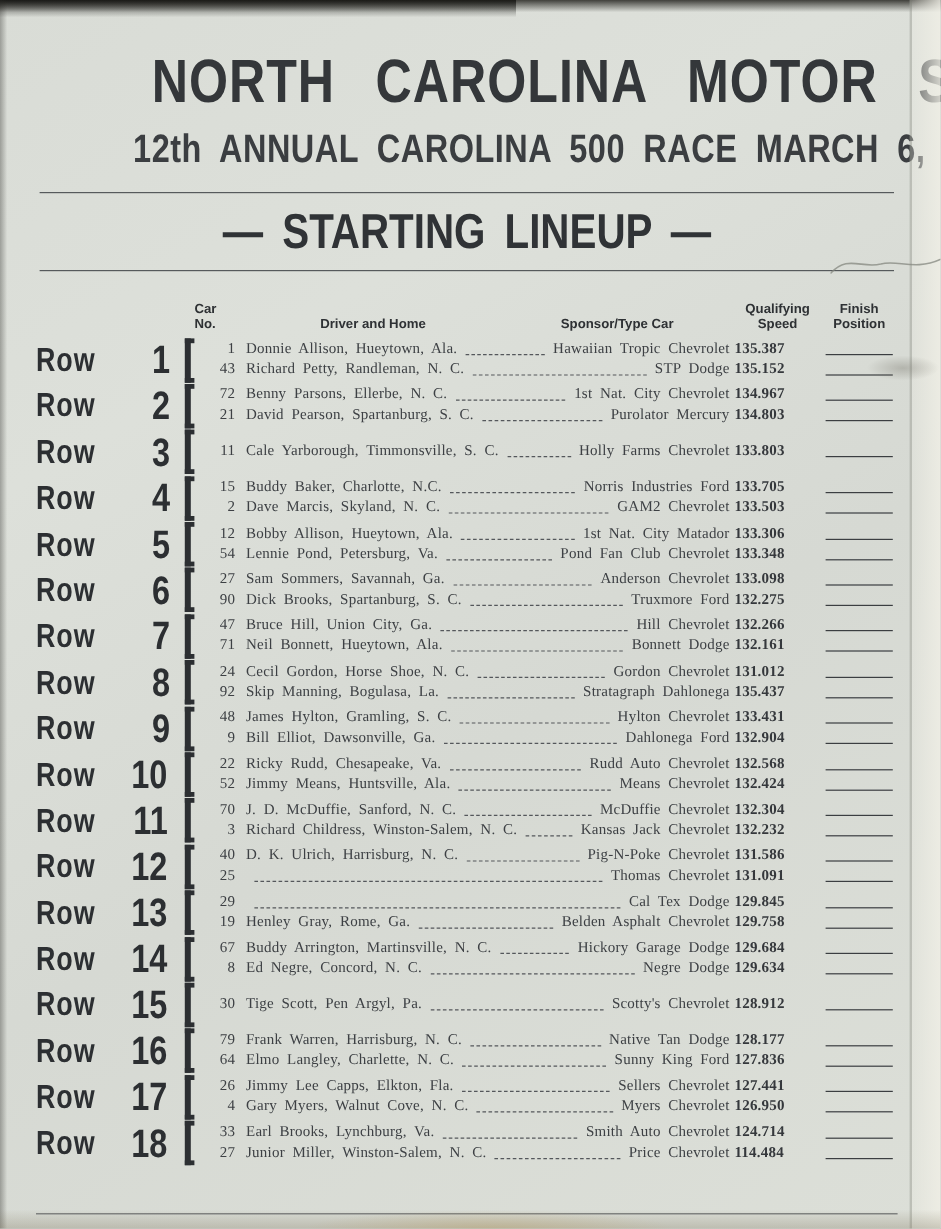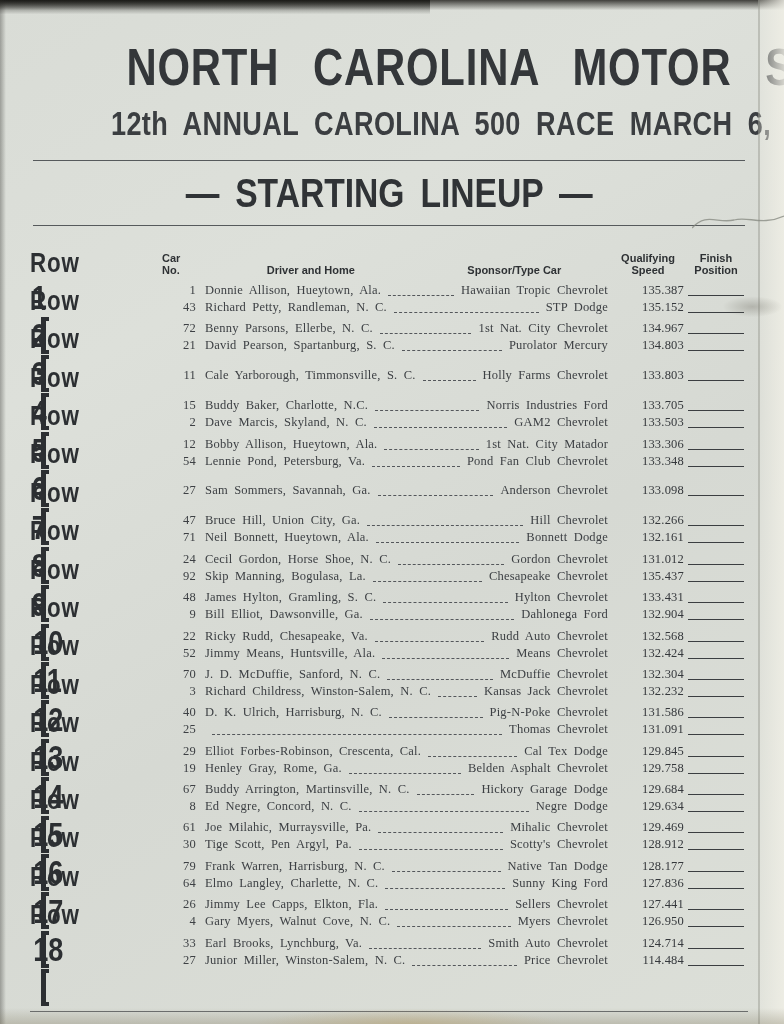--- a/index.html
+++ b/index.html
@@ -70,21 +70,21 @@
   .h-car{width:34px;margin-right:9px;text-align:left;}
   .h-mid{flex:1;display:flex;align-items:flex-end;}
   .h-driver{width:52%;text-align:center;}
   .h-sponsor{flex:1;text-align:center;}
   .h-speed{width:72px;text-align:center;}
   .h-finish{width:64px;text-align:center;}
 
   
   .rows{margin-top:7px;}
   .row-block{display:flex;align-items:center;height:34px;margin-bottom:4.4px;}
-  .row-label{width:132px;display:flex;align-items:flex-start;flex-shrink:0;flex-direction:column;}
+  .row-label{width:132px;display:flex;align-items:center;flex-shrink:0;}
   .row-word{
     font-family:"Liberation Sans",sans-serif;font-weight:700;font-size:28px;
     color:#2c2f32;letter-spacing:1px;
   }
   .row-num{
     flex:1;text-align:right;
     font-family:"Liberation Sans",sans-serif;font-weight:700;font-size:33px;
     color:#2c2f32;
   }
   .bracket{
@@ -92,21 +92,21 @@
     border-left:5px solid #2c2f32;border-top:4px solid #2c2f32;border-bottom:4px solid #2c2f32;
   }
   .entries{flex:1;min-width:0;}
   .entry-line{display:flex;align-items:baseline;height:17px;font-size:12.5px;color:#3d4044;
     letter-spacing:.2px;word-spacing:3px;}
   .car{width:34px;text-align:right;margin-right:9px;flex-shrink:0;}
   .driver{white-space:nowrap;}
   .leader{flex:1 1 12px;min-width:10px;align-self:flex-end;margin:0 7px 4px;
     border-bottom:1.6px dashed #54575b;}
   .sponsor{white-space:nowrap;margin-right:4px;}
-  .speed{width:72px;text-align:right;flex-shrink:0;color:#35383c;}
+  .speed{width:72px;text-align:left;flex-shrink:0;color:#35383c;font-weight:bold;}
   .finish{width:64px;flex-shrink:0;display:flex;justify-content:center;align-self:center;}
   .finish-line{width:56px;border-top:1.6px solid #3b3e41;margin-top:8px;}
 
   .bottom-rule{margin-top:41px;border-top:1.3px solid #6a6d6e;width:718px;}
 </style>
 </head>
 <body>
 
 <div class="page">
 
@@ -288,20 +288,30 @@
       <div class="entry-line">
         <span class="car">27</span>
         <span class="driver">Sam Sommers, Savannah, Ga.</span>
         <span class="leader"></span>
         <span class="sponsor">Anderson Chevrolet</span>
         <span class="speed">133.098</span>
         <span class="finish">
               <span class="finish-line"></span>
             </span>
       </div>
+      <div class="entry-line">
+        <span class="car">90</span>
+        <span class="driver">Dick Brooks, Spartanburg, S. C.</span>
+        <span class="leader"></span>
+        <span class="sponsor">Truxmore Ford</span>
+        <span class="speed">132.275</span>
+        <span class="finish">
+              <span class="finish-line"></span>
+            </span>
+      </div>
     </div>
   </div>
 
   <div class="row-block">
     <div class="row-label">
       <span class="row-word cond-l">Row</span>
       <span class="row-num"><span class="cond">7</span></span>
       <span class="bracket"></span>
     </div>
     <div class="entries">
@@ -342,21 +352,21 @@
         <span class="sponsor">Gordon Chevrolet</span>
         <span class="speed">131.012</span>
         <span class="finish">
               <span class="finish-line"></span>
             </span>
       </div>
       <div class="entry-line">
         <span class="car">92</span>
         <span class="driver">Skip Manning, Bogulasa, La.</span>
         <span class="leader"></span>
-        <span class="sponsor">Chesapeake Chevrolet</span>
+        <span class="sponsor">Stratagraph Dahlonega</span>
         <span class="speed">135.437</span>
         <span class="finish">
               <span class="finish-line"></span>
             </span>
       </div>
     </div>
   </div>
 
   <div class="row-block">
     <div class="row-label">
@@ -479,21 +489,20 @@
 
   <div class="row-block">
     <div class="row-label">
       <span class="row-word cond-l">Row</span>
       <span class="row-num"><span class="cond">13</span></span>
       <span class="bracket"></span>
     </div>
     <div class="entries">
       <div class="entry-line">
         <span class="car">29</span>
-        <span class="driver">Elliot Forbes-Robinson, Crescenta, Cal.</span>
         <span class="leader"></span>
         <span class="sponsor">Cal Tex Dodge</span>
         <span class="speed">129.845</span>
         <span class="finish">
               <span class="finish-line"></span>
             </span>
       </div>
       <div class="entry-line">
         <span class="car">19</span>
         <span class="driver">Henley Gray, Rome, Ga.</span>
@@ -537,30 +546,20 @@
     </div>
   </div>
 
   <div class="row-block">
     <div class="row-label">
       <span class="row-word cond-l">Row</span>
       <span class="row-num"><span class="cond">15</span></span>
       <span class="bracket"></span>
     </div>
     <div class="entries">
-      <div class="entry-line">
-        <span class="car">61</span>
-        <span class="driver">Joe Milahic, Murraysville, Pa.</span>
-        <span class="leader"></span>
-        <span class="sponsor">Mihalic Chevrolet</span>
-        <span class="speed">129.469</span>
-        <span class="finish">
-              <span class="finish-line"></span>
-            </span>
-      </div>
       <div class="entry-line">
         <span class="car">30</span>
         <span class="driver">Tige Scott, Pen Argyl, Pa.</span>
         <span class="leader"></span>
         <span class="sponsor">Scotty's Chevrolet</span>
         <span class="speed">128.912</span>
         <span class="finish">
               <span class="finish-line"></span>
             </span>
       </div>

